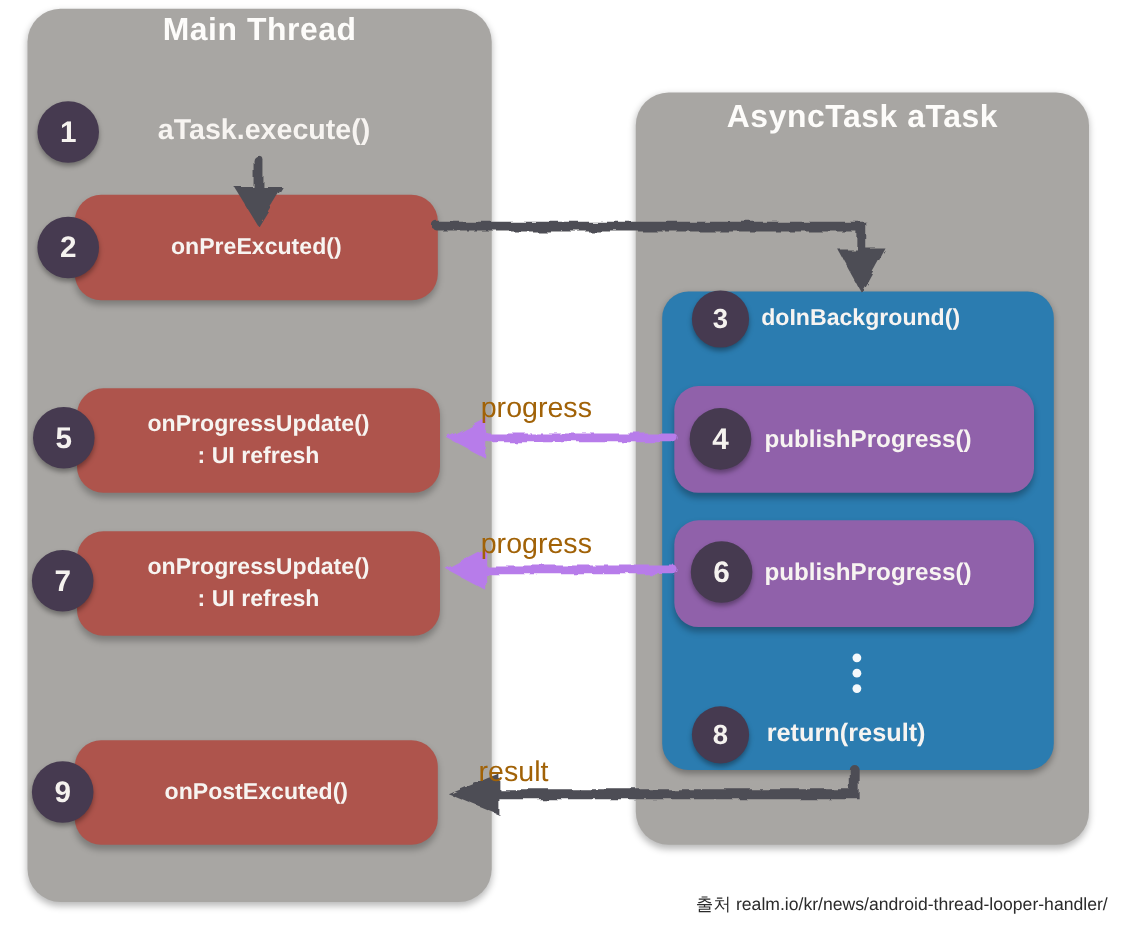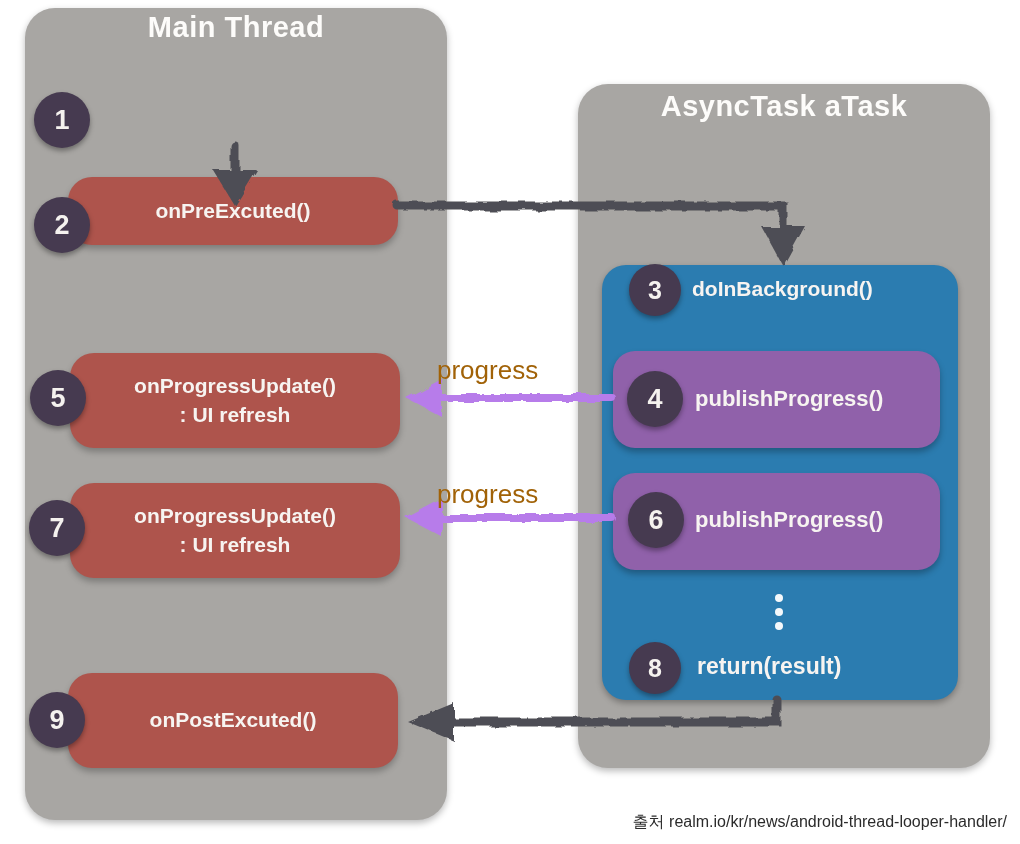--- a/index.html
+++ b/index.html
@@ -35,22 +35,23 @@
 
   <div class="panel" style="left:25px;top:8px;width:422px;height:812px;"></div>
 
   <div class="panel" style="left:578px;top:84px;width:412px;height:684px;"></div>
 
   <div class="blue-panel" style="left:602px;top:265px;width:356px;height:435px;"></div>
 
   <div class="panel-title" style="left:25px;top:11px;width:422px;font-size:29px;">Main Thread</div>
   <div class="panel-title" style="left:578px;top:90px;width:412px;font-size:29px;">AsyncTask aTask</div>
 
+  <div class="white-label" style="left:95px;top:102px;width:290px;text-align:center;font-size:26px;">aTask.execute()</div>
 
-  <div class="red-box" style="left:68px;top:177px;width:330px;height:68px;">
+  <div class="red-box" style="left:68px;top:177px;width:330px;height:96px;">
     <span>onPreExcuted()</span>
   </div>
 
   <div class="red-box" style="left:70px;top:353px;width:330px;height:95px;">
     <span>onProgressUpdate()</span>
     <span>: UI refresh</span>
   </div>
 
   <div class="red-box" style="left:70px;top:483px;width:330px;height:95px;">
     <span>onProgressUpdate()</span>
@@ -130,16 +131,17 @@
   <div class="white-label" style="left:697px;top:653px;font-size:23px;">return(result)</div>
 
   <div>
     <div class="dot" style="left:775px;top:594px;"></div>
     <div class="dot" style="left:775px;top:608px;"></div>
     <div class="dot" style="left:775px;top:622px;"></div>
   </div>
 
   <div class="gray-label" style="left:437px;top:355px;width:140px;font-size:26px;">progress</div>
   <div class="gray-label" style="left:437px;top:479px;width:140px;font-size:26px;">progress</div>
+  <div class="gray-label" style="left:435px;top:686px;width:140px;font-size:26px;">result</div>
 
   <div class="footer" style="right:13px;top:812px;">출처 realm.io/kr/news/android-thread-looper-handler/</div>
 
 </div>
 
 </body></html>

